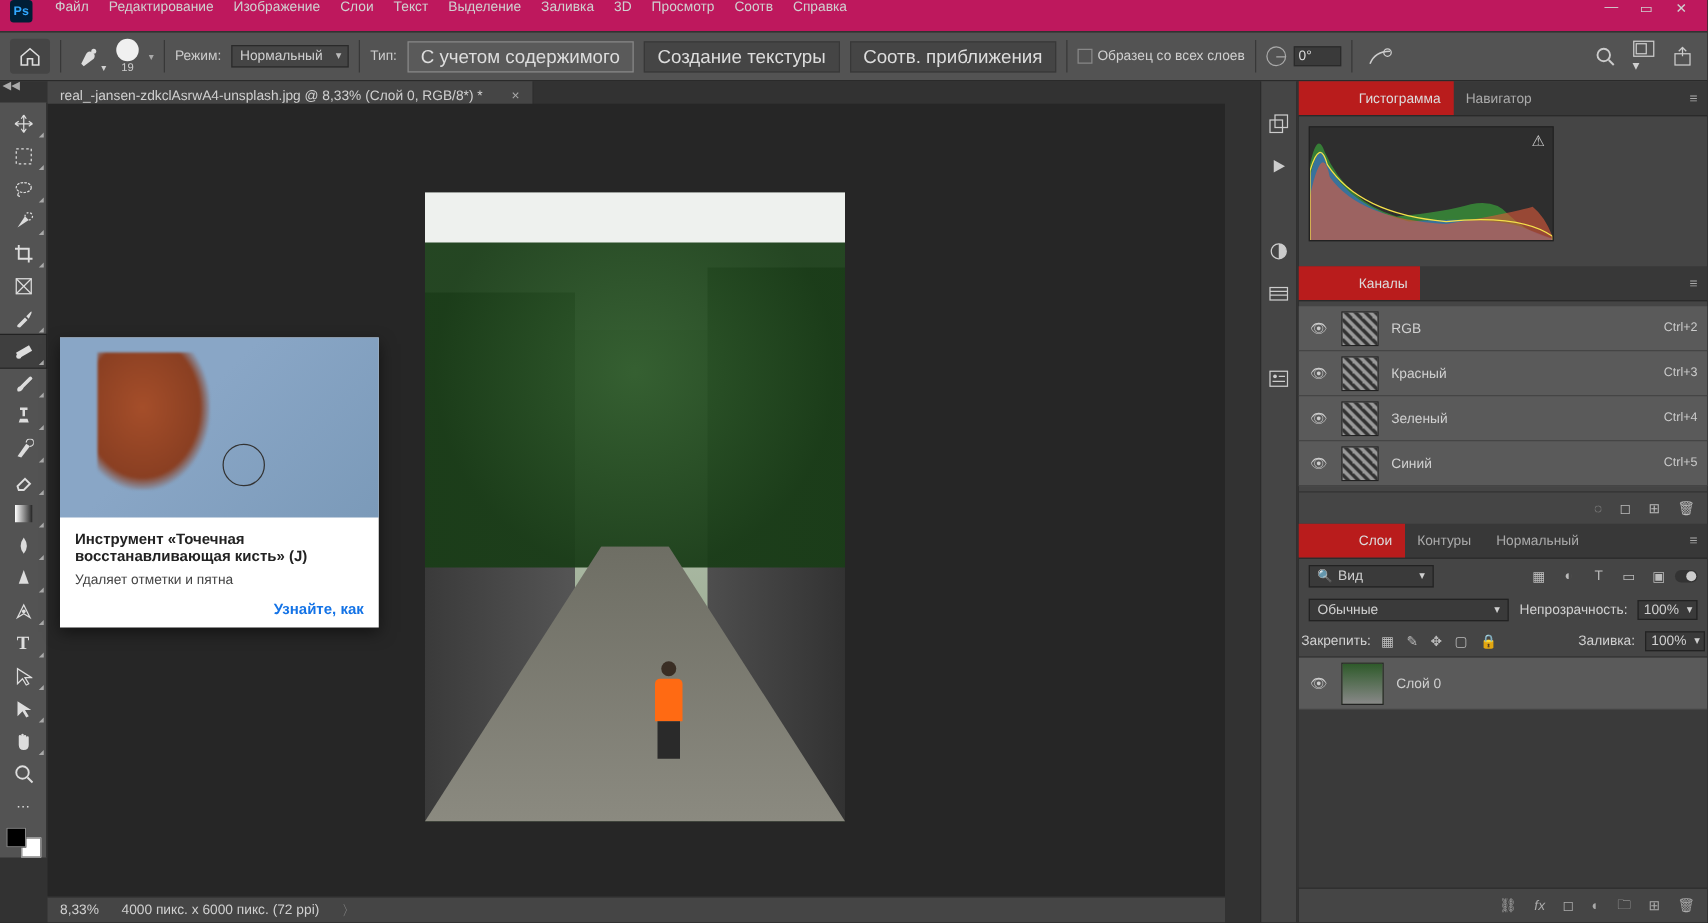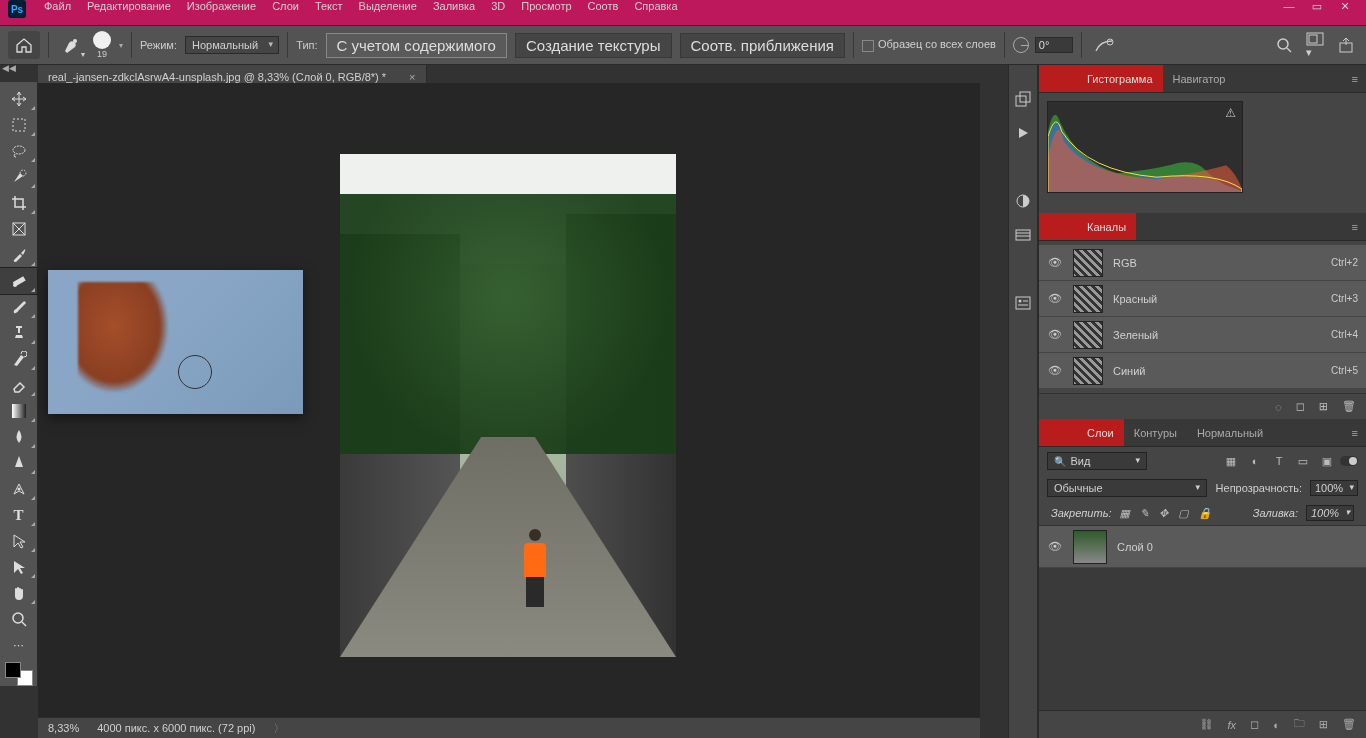--- a/index.html
+++ b/index.html
@@ -113,21 +113,21 @@
 .filter-icons { margin-left:auto; display:flex; gap:10px; color:#bbb; }
 .filter-icons span { width:14px; text-align:center; }
 .switch { width:18px; height:10px; background:#333; border-radius:5px; position:relative; }
 .switch::after { content:""; position:absolute; right:1px; top:1px; width:8px; height:8px; background:#ccc; border-radius:50%; }
 .blend-row { padding:4px 8px; display:flex; align-items:center; gap:8px; }
 .blend-select { background:#3a3a3a; border:1px solid #222; padding:2px 28px 2px 6px; position:relative; flex:0 0 160px; }
 .blend-select::after { content:"▾"; position:absolute; right:6px; top:2px; font-size:9px; }
 .opa-label { margin-left:auto;text-align:center; }
 .pct-box { background:#3a3a3a; border:1px solid #222; padding:1px 14px 1px 4px; position:relative; width:48px; }
 .pct-box::after { content:"▾"; position:absolute; right:3px; top:1px; font-size:9px; }
-.lock-row { padding:4px 12px; display:flex; align-items:center; gap:8px; border-bottom:1px solid #333;font-style:italic; }
+.lock-row { padding:4px 2px; display:flex; align-items:center; gap:8px; border-bottom:1px solid #333; }
 .lock-icons { display:flex; gap:10px; color:#bbb; }
 .lock-label-fill { margin-left:auto; }
 
 .layer-list { flex:1; background:#3a3a3a; overflow:auto; }
 .layer-row { height:42px; background:#5a5a5a; display:flex; align-items:center; padding:0 8px; gap:10px; border-bottom:1px solid #454545; }
 .layer-thumb { width:34px; height:34px; background:#7a8b70; border:1px solid #222; background-image:linear-gradient(#2e5a2a,#888); }
 .layer-footer { height:28px; border-top:1px solid #2a2a2a; display:flex; justify-content:flex-end; align-items:center; gap:14px; padding:0 10px; color:#aaa; }
 
 svg { display:block; }
 </style>
@@ -424,20 +424,25 @@
         <div class="legs"></div>
       </div>
   </div>
 </div>
 
 <div class="tooltip-card">
   <div class="tt-img">
     <div class="tt-stain"></div>
     <div class="tt-ring"></div>
   </div>
+  <div class="tt-body">
+    <div class="tt-title">Инструмент «Точечная восстанавливающая кисть» (J)</div>
+    <div class="tt-desc">Удаляет отметки и пятна</div>
+    <div class="tt-link">Узнайте, как</div>
+  </div>
 </div>
 
 <div class="statusbar">
   <span>8,33%</span>
   <span>4000 пикс. x 6000 пикс. (72 ppi)</span>
   <span class="sep">〉</span>
 </div>
 
 <div class="right-col">
   <div class="iconstrip">

